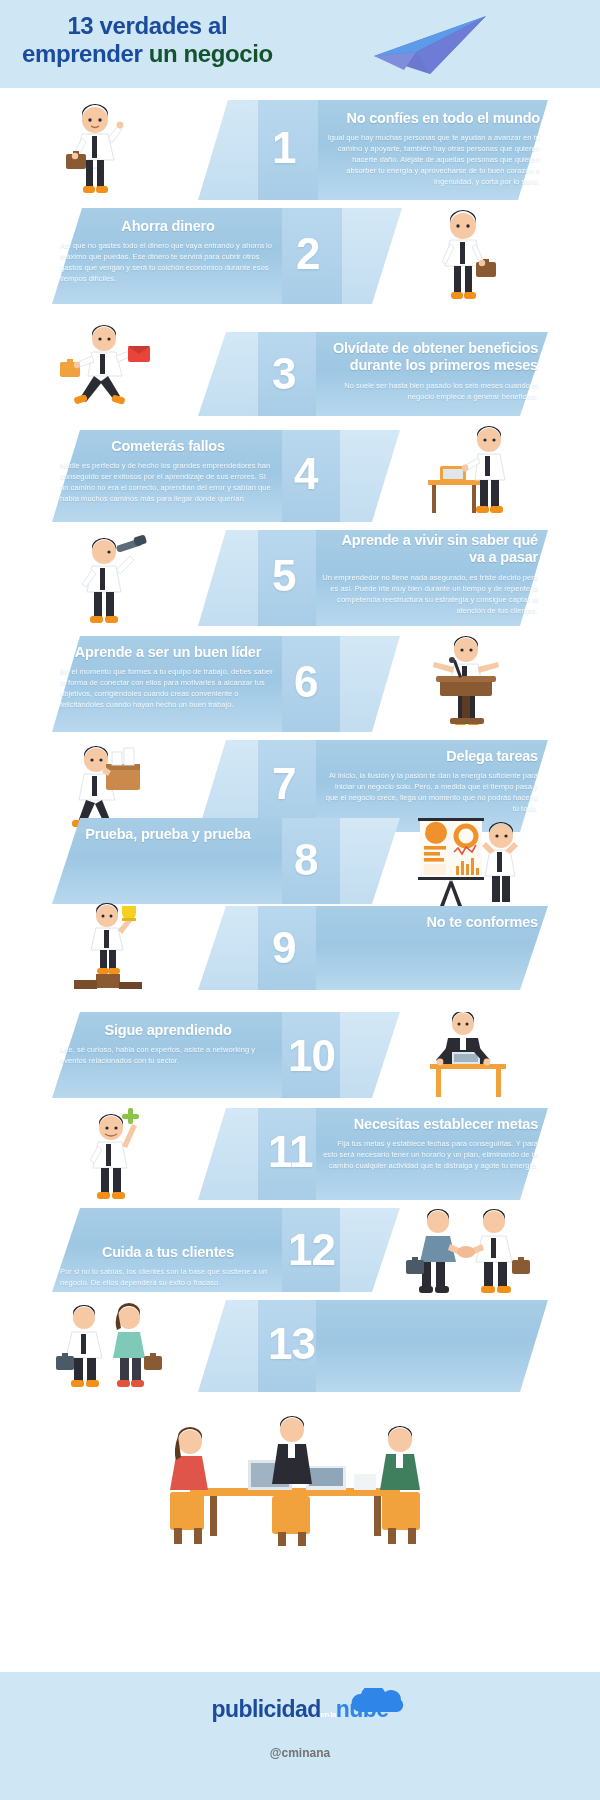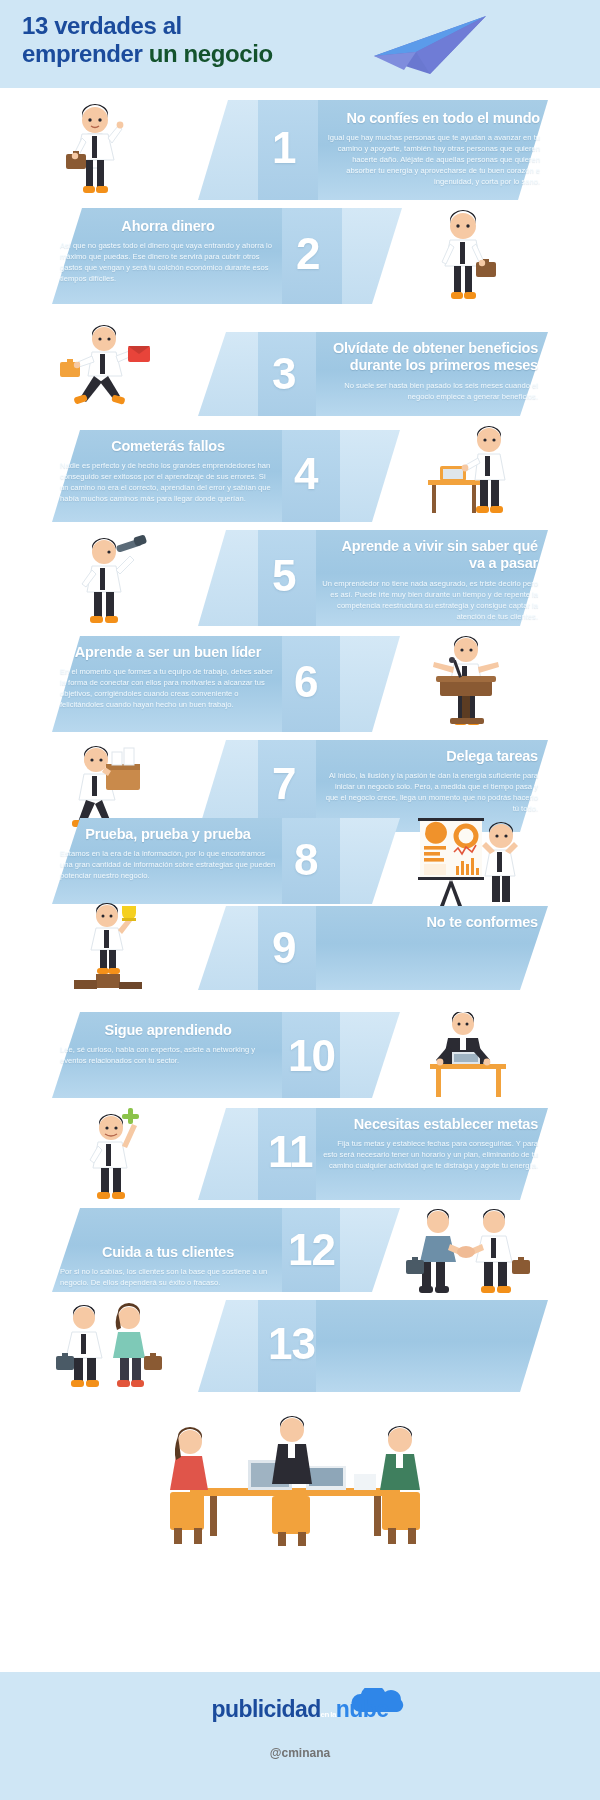--- a/index.html
+++ b/index.html
@@ -9,21 +9,21 @@
     background:#ffffff;
     width:600px;
     position:relative;
     overflow-x:hidden;
   }
   .page { width:600px; min-height:1800px; position:relative; background:#fff; }
 
   
   .header {
     width:600px; height:88px; background:#cfe6f5;
-    position:relative; overflow:hidden;
+    position:relative; overflow:hidden;text-align:center;
   }
   .header-title {
     position:absolute; left:22px; top:12px;
     font-size:24px; font-weight:bold; line-height:1.18;
     color:#1b4b9c; letter-spacing:-0.4px;
   }
   .header-title .hl { color:#14532d; }
   .plane { position:absolute; left:370px; top:12px; width:120px; height:64px; }
 
   
@@ -213,21 +213,21 @@
       <path d="M68 34 l-14 8 l2 5 l14-8z" fill="#ffffff" stroke="#e1e8ee"></path>
       <circle cx="55" cy="44" r="3.4" fill="#f6c9a4"></circle>
     </svg>
   </div>
 
   <div class="item" style="position:absolute;left:0;top:530px;width:600px;height:96px;">
     <div class="slab slab-tail" style="left:198px;width:60px;clip-path:polygon(28px 0,100% 0,100% 100%,0 100%);"></div>
     <div class="slab slab-num" style="left:258px;width:58px;"></div>
     <div class="slab slab-main" style="left:316px;width:232px;clip-path:polygon(0 0,100% 0,calc(100% - 28px) 100%,0 100%);"></div>
     <div class="num" style="left:272px;top:24px;">5</div>
-    <div class="txtbox" style="left:322px;top:8px;width:216px;">
+    <div class="txtbox" style="left:322px;top:2px;width:216px;">
       <div class="ttl r">Aprende a vivir sin saber qué va a pasar</div>
       <div class="bdy r">Un emprendedor no tiene nada asegurado, es triste decirlo pero es así. Puede irte muy bien durante un tiempo y de repente la competencia reestructura su estrategia y consigue captar la atención de tus clientes.</div>
     </div>
     <svg class="art" style="left:60px;top:-2px;" width="100" height="100" viewBox="0 0 100 100">
       <path d="M32 38 h24 l5 26 h-34z" fill="#ffffff" stroke="#dfe6ec"></path>
       <rect x="40" y="40" width="5" height="22" fill="#2b2b33"></rect>
       <rect x="34" y="64" width="8" height="26" fill="#2b2b33"></rect>
       <rect x="46" y="64" width="8" height="26" fill="#2b2b33"></rect>
       <rect x="30" y="88" width="13" height="7" rx="3" fill="#f39019"></rect>
       <rect x="45" y="88" width="13" height="7" rx="3" fill="#f39019"></rect>
@@ -300,21 +300,20 @@
     </svg>
   </div>
 
   <div class="item" style="position:absolute;left:0;top:818px;width:600px;height:86px;">
     <div class="slab slab-main" style="left:52px;width:230px;clip-path:polygon(28px 0,100% 0,100% 100%,0 100%);"></div>
     <div class="slab slab-num" style="left:282px;width:58px;"></div>
     <div class="slab slab-tail" style="left:340px;width:60px;clip-path:polygon(0 0,100% 0,calc(100% - 28px) 100%,0 100%);"></div>
     <div class="num" style="left:294px;top:20px;">8</div>
     <div class="txtbox" style="left:60px;top:8px;width:216px;">
       <div class="ttl l" style="text-align:center">Prueba, prueba y prueba</div>
-      <div class="bdy l">Estamos en la era de la información, por lo que encontramos una gran cantidad de información sobre estrategias que pueden potenciar nuestro negocio.</div>
     </div>
     <svg class="art" style="left:404px;top:-4px;" width="120" height="96" viewBox="0 0 120 96">
       <rect x="14" y="4" width="66" height="3" fill="#2b2b33"></rect>
       <rect x="16" y="7" width="62" height="56" fill="#fdfaf4"></rect>
       <rect x="14" y="63" width="66" height="3" fill="#2b2b33"></rect>
       <path d="M46 66 l-10 26 h4 l8-22z" fill="#2b2b33"></path>
       <path d="M48 66 l10 26 h-4 l-8-22z" fill="#2b2b33"></path>
       <path d="M22 14 a11 11 0 1 1 -1 6 z" fill="#f0922b"></path>
       <circle cx="62" cy="22" r="10" fill="none" stroke="#f0922b" stroke-width="5"></circle>
       <rect x="20" y="32" width="22" height="3.6" fill="#f0922b"></rect>

